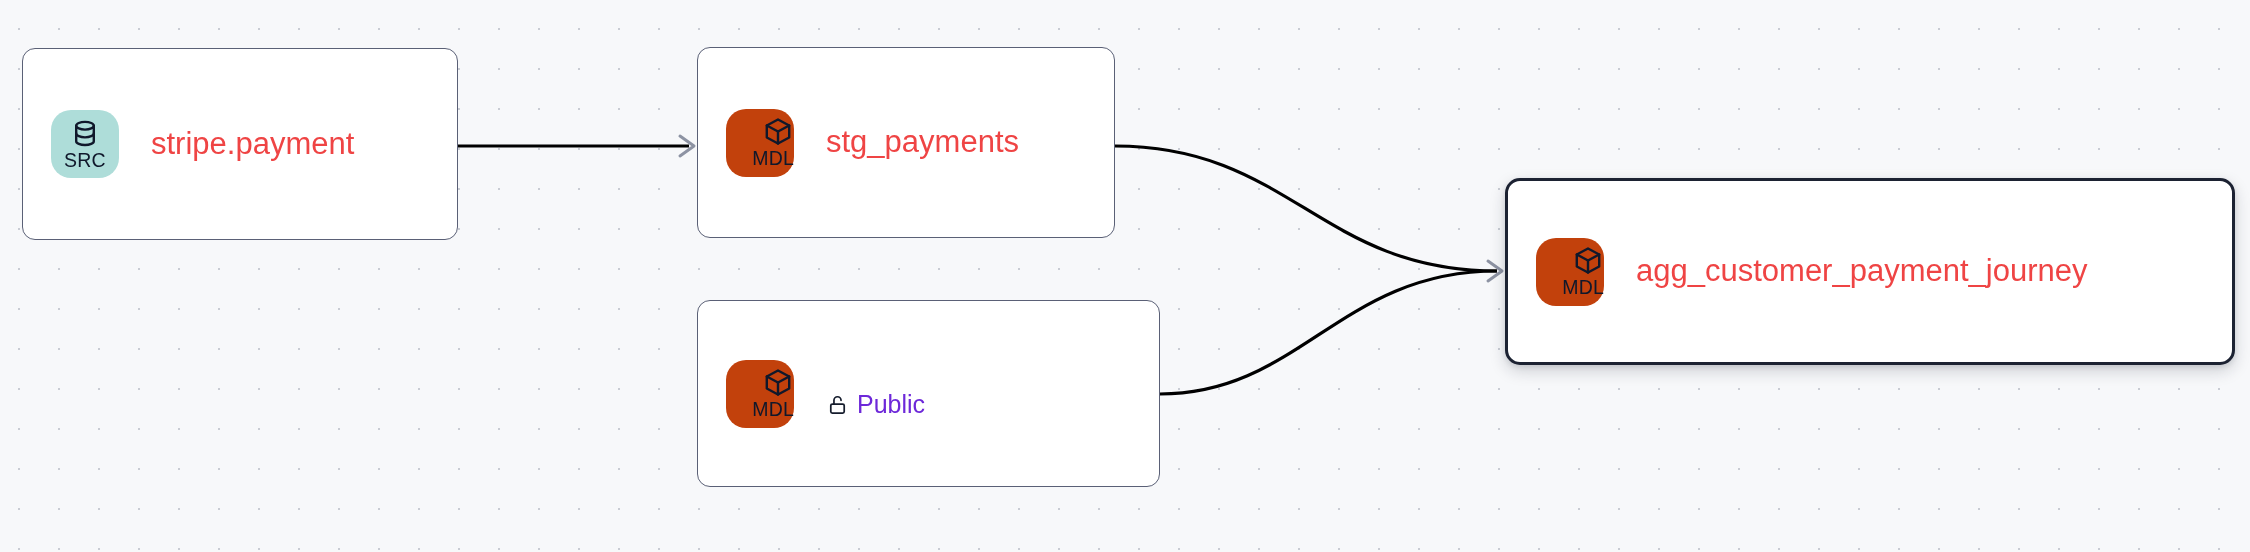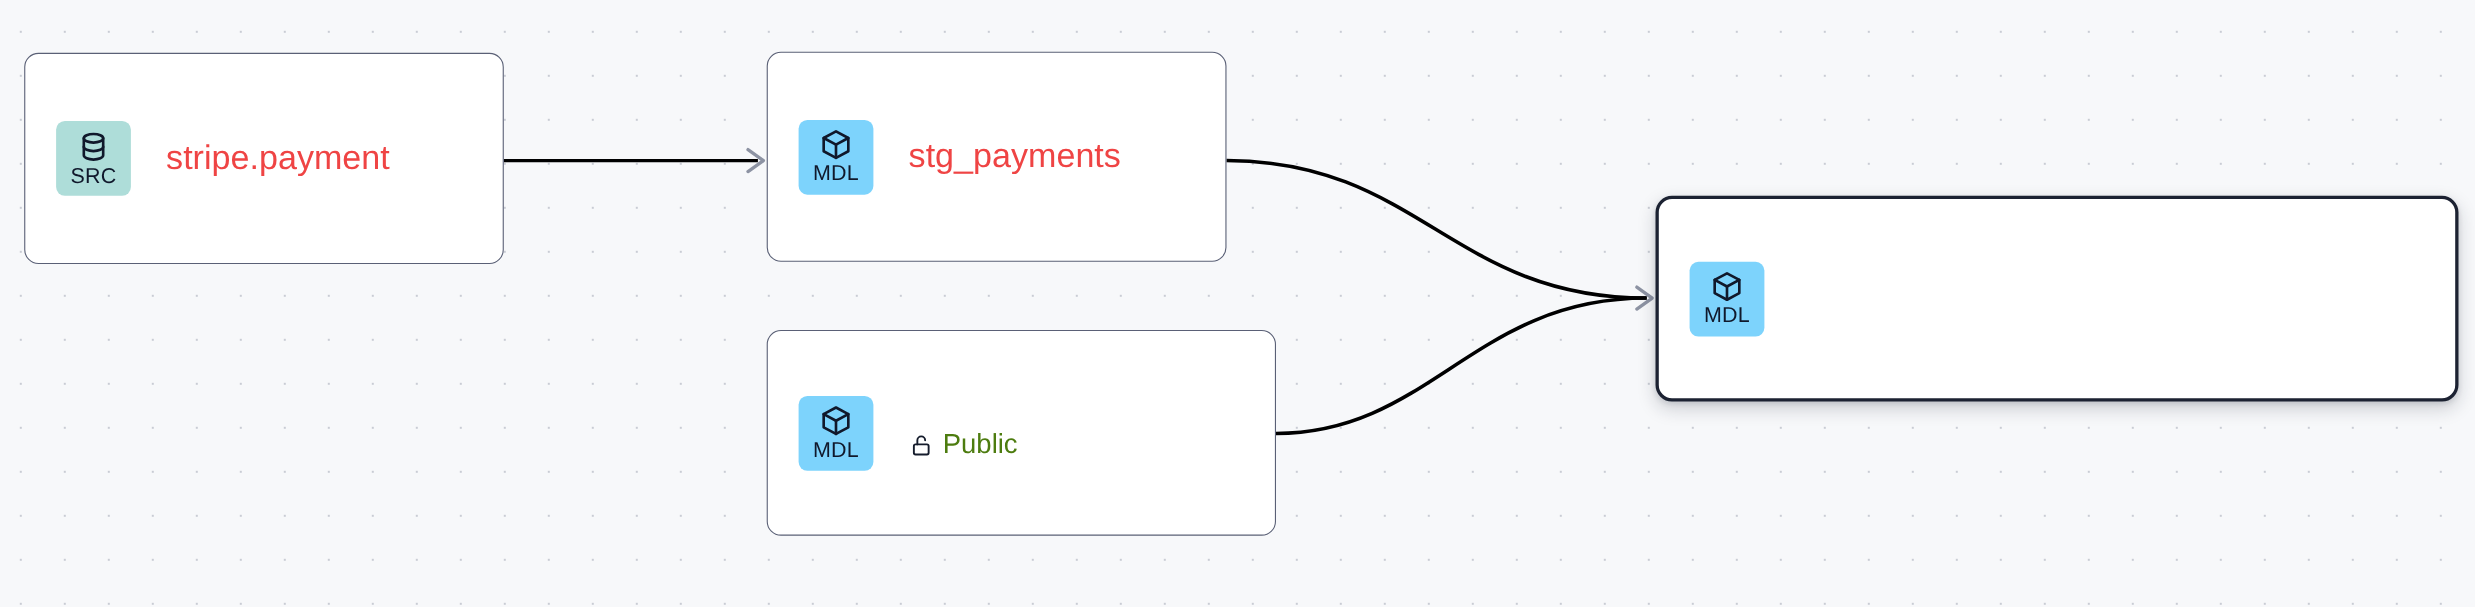--- a/index.html
+++ b/index.html
@@ -50,29 +50,29 @@
     border: 3.6px solid #1c2232;
     border-radius: 15px;
     box-shadow: 0 6px 16px rgba(23,28,45,0.18), 0 2px 5px rgba(23,28,45,0.10);
   }
 
   
   .badge {
     flex: 0 0 auto;
     width: 68px;
     height: 68px;
-    border-radius: 8px;
+    border-radius: 20px;
     display: flex;
     flex-direction: column;
     align-items: center;
     justify-content: center;
     gap: 1px;
   }
   .badge.src { background: #aeddd9; }
-  .badge.mdl { background: #7dd3fc; }
+  .badge.mdl { background: #c2410c; align-items: flex-end; }
   .badge svg { display: block; }
   .badge-text {
     font-size: 19.5px;
     line-height: 1;
     font-weight: 400;
     color: #10182b;
     letter-spacing: 0.2px;
     font-family: "Liberation Sans", sans-serif;
   }
 
@@ -90,21 +90,21 @@
     white-space: nowrap;
     font-family: "Liberation Sans", sans-serif;
   }
   .node-sub {
     display: flex;
     align-items: center;
     gap: 8px;
     margin-top: 22px;
     font-size: 25px;
     line-height: 1.1;
-    color: #4d7c0f;
+    color: #6d28d9;
     white-space: nowrap;
   }
   .node-sub svg { display: block; flex: 0 0 auto; }
 
   
   #node-stripe-payment      { left: 22px;   top: 48px;  width: 436px; height: 192px; }
   #node-stg-payments        { left: 697px;  top: 47px;  width: 418px; height: 191px; }
   #node-fct-orders          { left: 697px;  top: 300px; width: 463px; height: 187px; }
   #node-agg-customer        { left: 1505px; top: 178px; width: 730px; height: 187px; }
 </style>
@@ -183,15 +183,18 @@
 
   <div class="node selected" id="node-agg-customer">
     <div class="badge mdl">
       <svg width="32" height="32" viewBox="0 0 24 24" fill="none" stroke="#10182b" stroke-width="1.8" stroke-linecap="round" stroke-linejoin="round">
         <path d="M12 2.6 L20.4 7.1 L20.4 16.1 L12 20.6 L3.6 16.1 L3.6 7.1 Z"></path>
         <path d="M3.6 7.1 L12 11.6 L20.4 7.1"></path>
         <path d="M12 11.6 L12 20.6"></path>
       </svg>
       <span class="badge-text">MDL</span>
     </div>
+    <div class="node-body">
+      <span class="node-title">agg_customer_payment_journey</span>
+    </div>
   </div>
 
 </div>
 
 </body></html>

